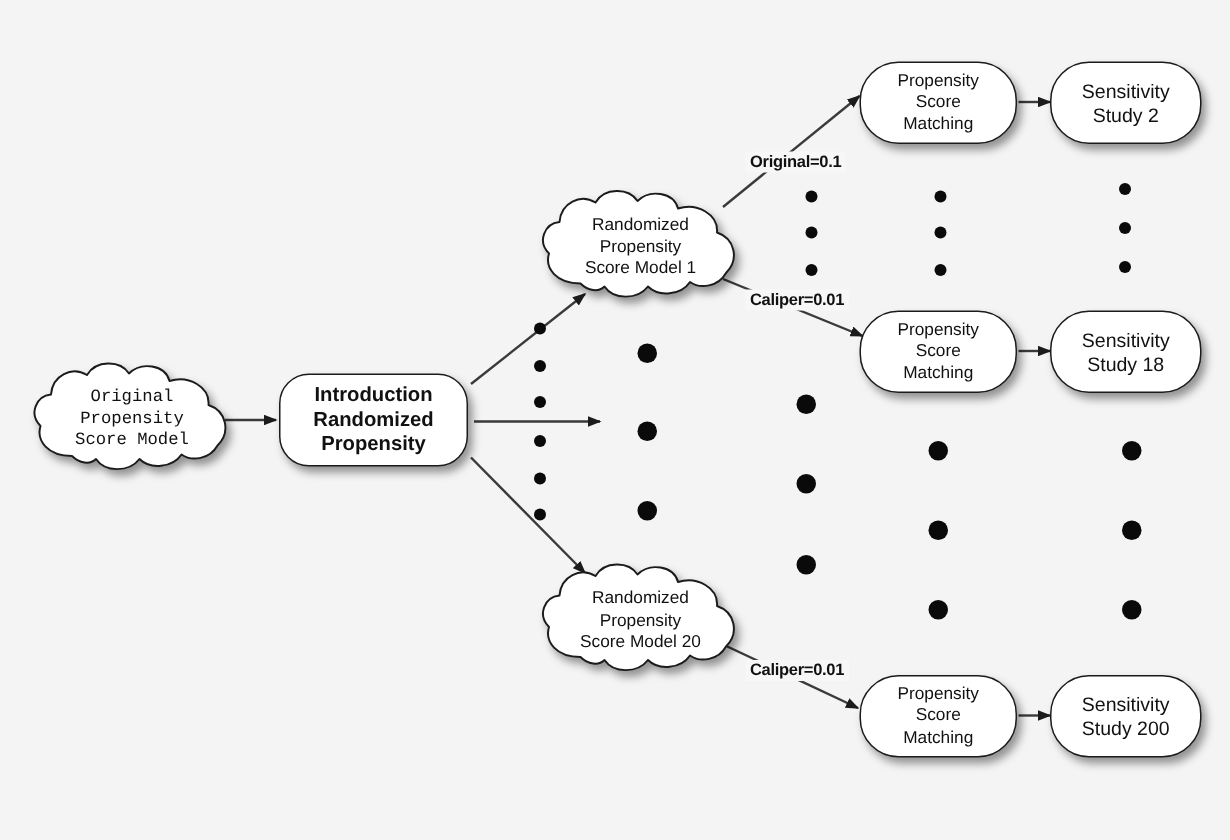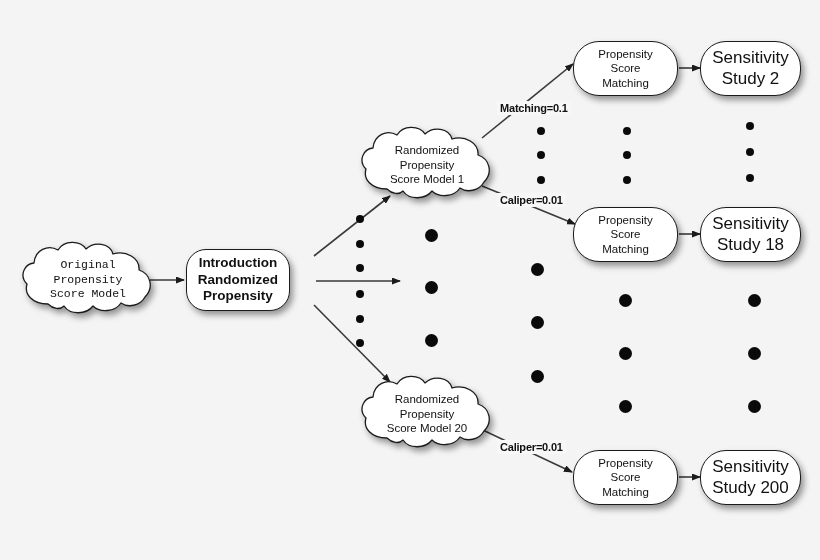--- a/index.html
+++ b/index.html
@@ -25,29 +25,29 @@
     align-items:center;
     justify-content:center;
     text-align:center;
     color:#111;
     line-height:1.22;
     filter:drop-shadow(3px 4px 3px rgba(0,0,0,0.40));
   }
   .node .txt{display:block;padding:0 4px;}
 
   .box-intro{
-    left:186px;top:249px;width:104px;height:62px;
+    left:186px;top:249px;width:126px;height:62px;
     border-radius:20px;
     font-size:13.5px;font-weight:bold;
   }
   .box-psm{
     width:105px;height:55px;border-radius:26px;font-size:11.5px;
   }
   .box-sens{
-    width:101px;height:55px;border-radius:26px;font-size:17px;align-items:center;
+    width:101px;height:55px;border-radius:26px;font-size:13px;align-items:center;
   }
   .psm1{left:573px;top:41px;}
   .sens1{left:700px;top:41px;}
   .psm10{left:573px;top:207px;}
   .sens10{left:700px;top:207px;}
   .psm200{left:573px;top:450px;}
   .sens200{left:700px;top:450px;}
 
   
   .cloud{
@@ -209,21 +209,21 @@
     </span>
   </div>
 
   <div class="node box-sens sens200">
     <span class="txt">
       <span>Sensitivity</span><br>
       <span>Study 200</span>
     </span>
   </div>
 
-  <div class="caliper cal-a">Matching=0.1</div>
+  <div class="caliper cal-a">Original=0.1</div>
   <div class="caliper cal-b">Caliper=0.01</div>
   <div class="caliper cal-c">Caliper=0.01</div>
 
   <div></div>
   <div></div>
   <div></div>
   <div></div>
   <div></div>
   <div></div>
   <div></div>

